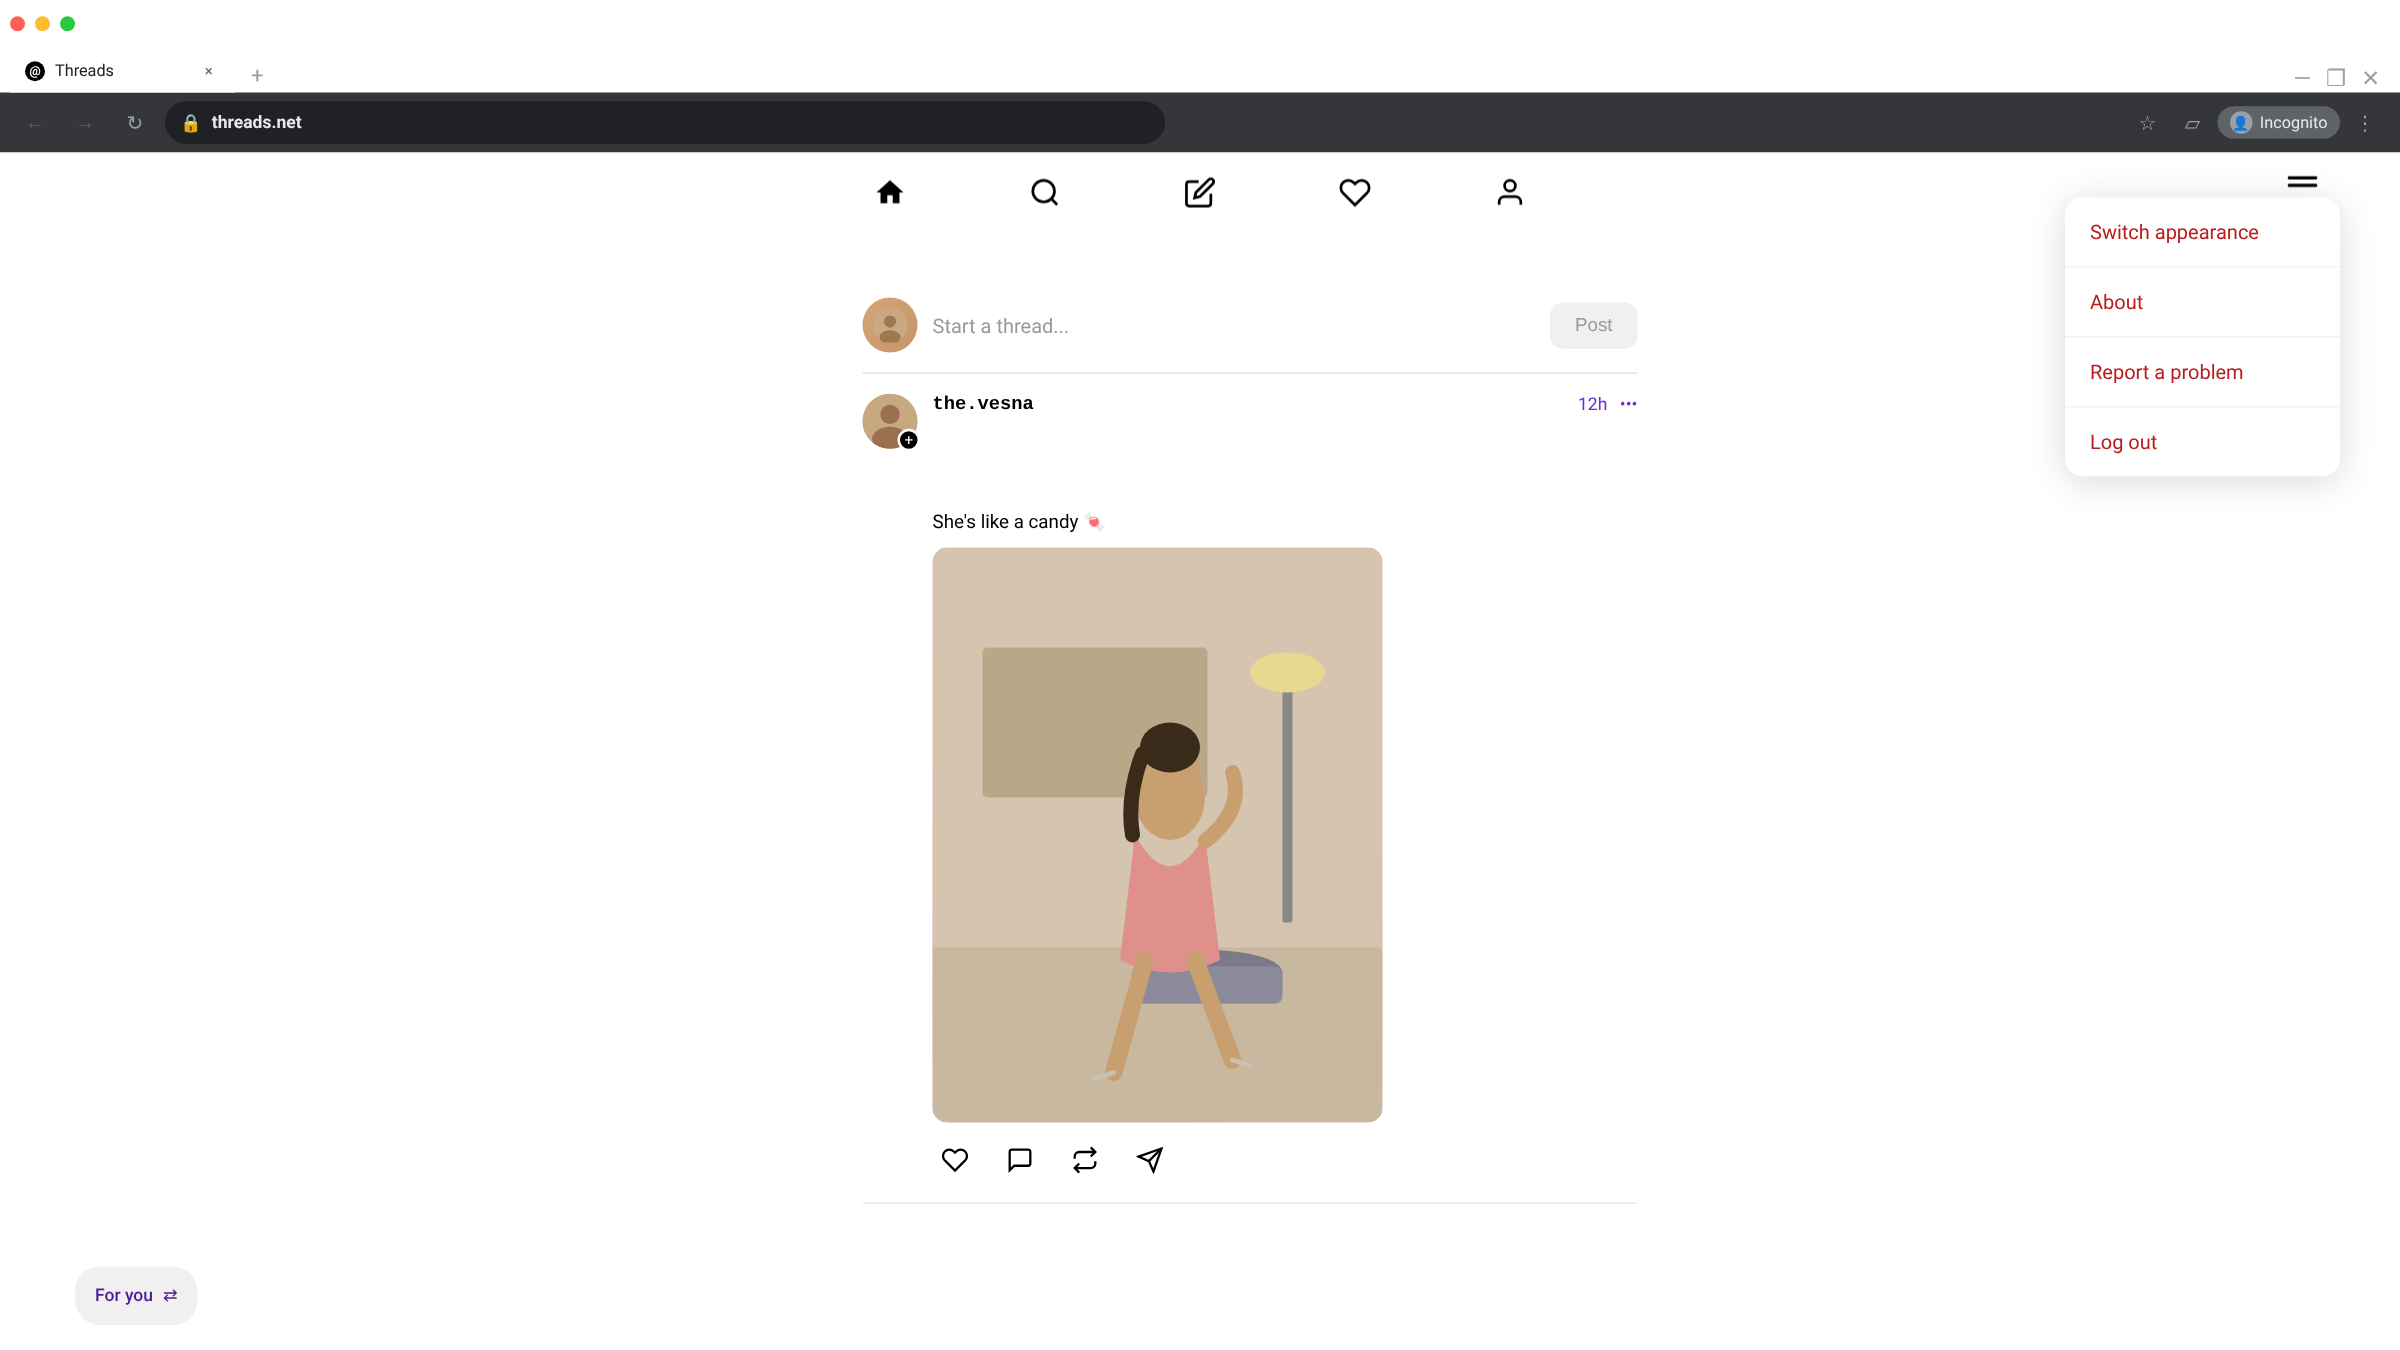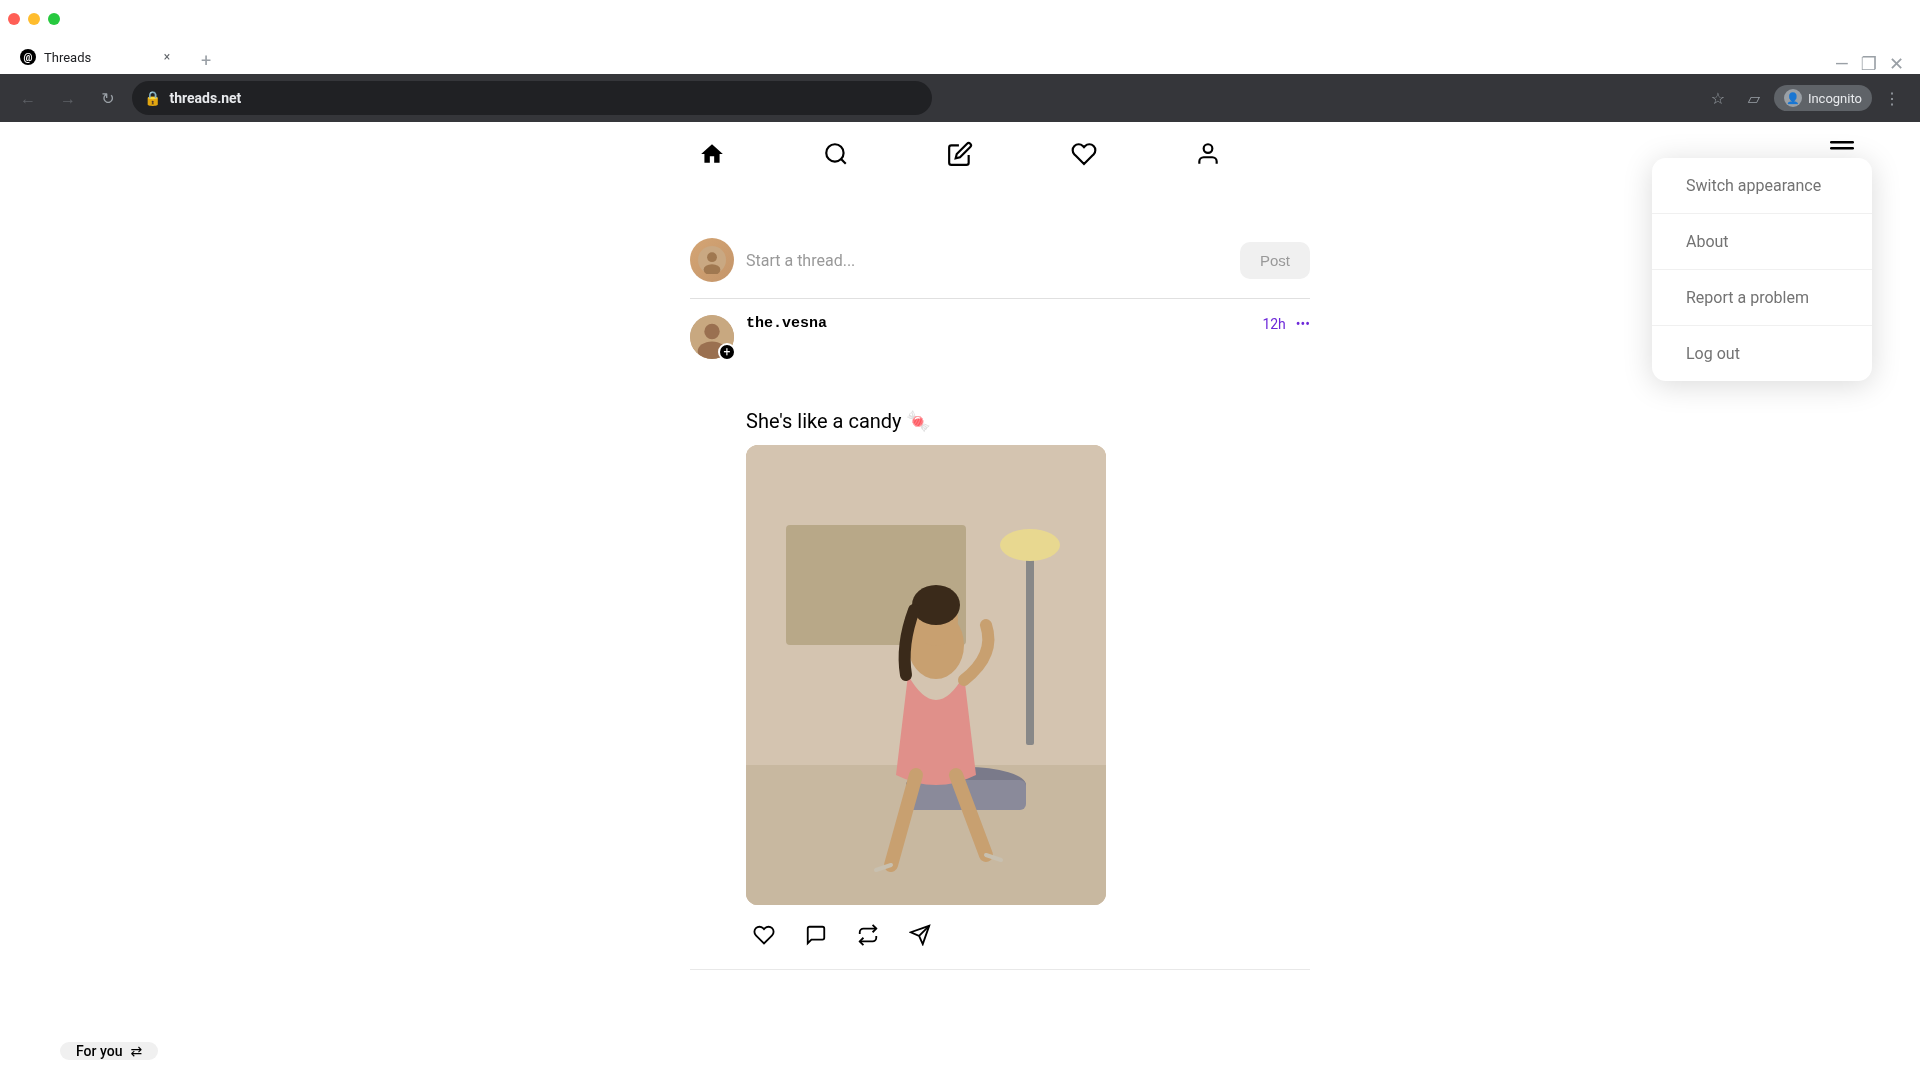--- a/index.html
+++ b/index.html
@@ -354,21 +354,21 @@
       align-items: center;
       gap: 10px;
       color: #6d28d9;
       font-size: 14px;
       justify-content: center;
     }
     .post-body {
       margin-left: 56px;
     }
     .post-text {
-      font-size: 20px;
+      font-size: 15px;
       color: #000;
       margin-bottom: 10px;
       line-height: 1.4;
       margin-top: 48px;
     }
     .post-image {
       width: 360px;
       height: 460px;
       border-radius: 12px;
       background: linear-gradient(160deg, #d4b896 0%, #c9a882 20%, #e8c9a0 40%, #d4a070 60%, #c08060 80%, #b07050 100%);
@@ -405,46 +405,46 @@
       font-size: 20px;
     }
 
     
     .bottom-tab-bar {
       position: fixed;
       bottom: 20px;
       left: 60px;
       background: #f0f0f0;
       border-radius: 20px;
-      padding: 1px 16px;
+      padding: 15px 16px;
       display: flex;
       align-items: center;
       gap: 8px;
       font-size: 14px;
-      color: #000000;
+      color: #4c1d95;
       font-weight: 500;
       cursor: pointer;
     }
 
     
     .dropdown-menu {
       position: fixed;
       top: 158px;
       right: 48px;
       background: #fff;
       border-radius: 14px;
       box-shadow: 0 4px 30px rgba(0,0,0,0.15);
       width: 220px;
       z-index: 1000;
       overflow: hidden;
     }
     .dropdown-item {
-      padding: 18px 34px;
+      padding: 18px 20px;
       font-size: 16px;
-      color: #737373;
+      color: #b91c1c;
       cursor: pointer;
       border-bottom: 1px solid #f0f0f0;
     }
     .dropdown-item:last-child {
       border-bottom: none;
     }
   </style>
 </head>
 <body>
 

